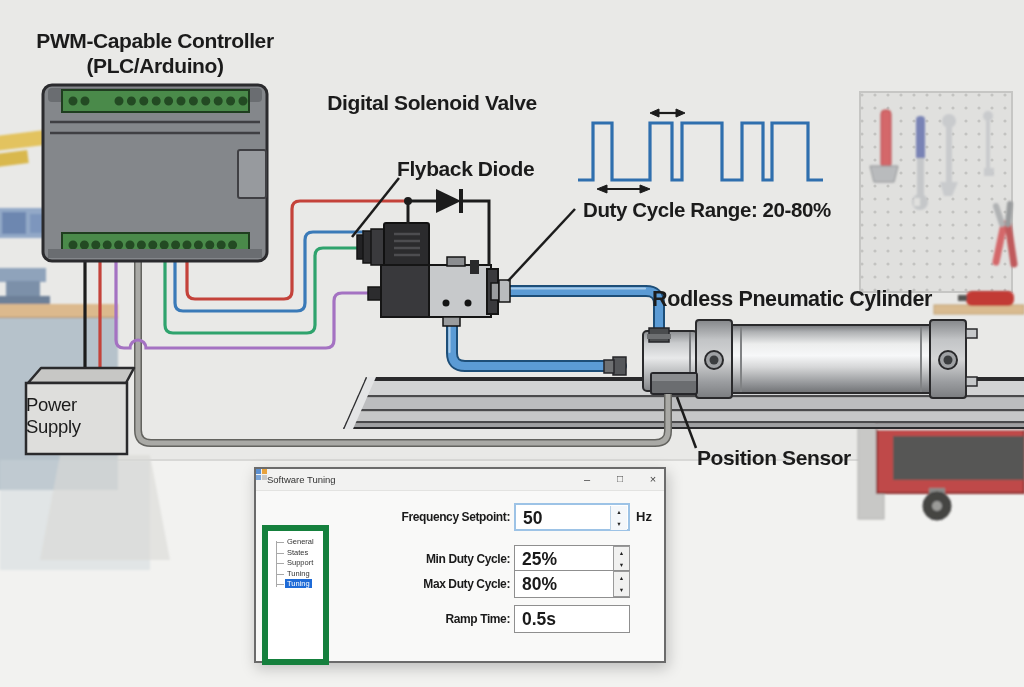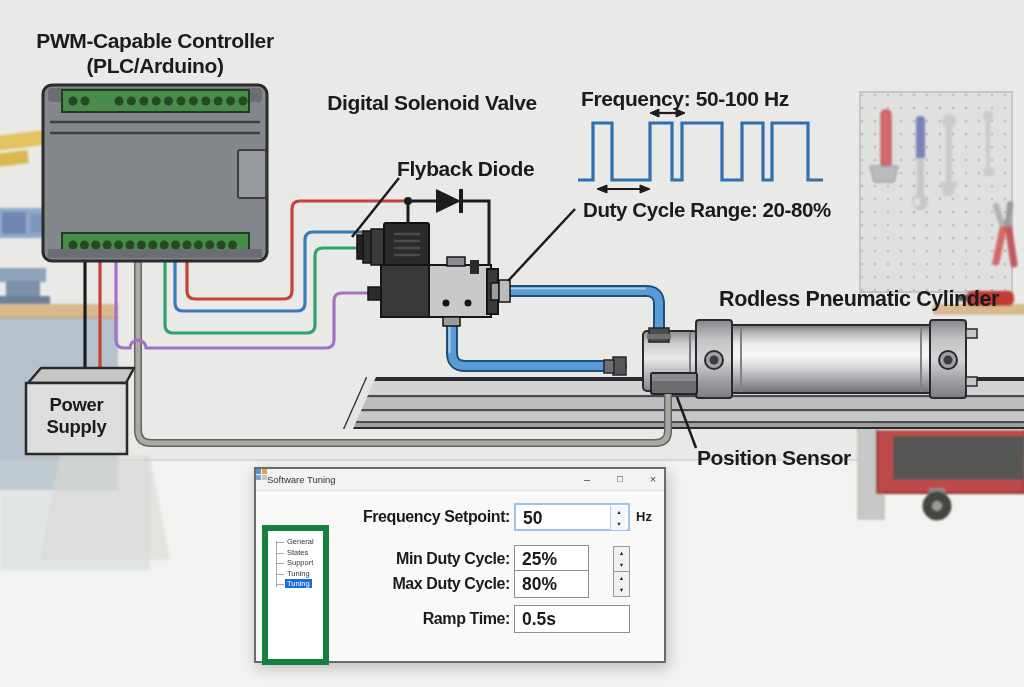--- a/index.html
+++ b/index.html
@@ -2,53 +2,53 @@
 <html><head>
 <meta charset="utf-8">
 <style>
   html,body{margin:0;padding:0;background:#777;}
   .stage{position:relative;width:1024px;height:687px;overflow:hidden;
          font-family:"Liberation Sans",sans-serif;background:#86efac;margin:0 auto;}
   .stage svg{position:absolute;left:0;top:0;}
   .lbl{position:absolute;font-weight:700;color:#1b1b1b;letter-spacing:-0.4px;
        font-size:21px;line-height:25px;text-align:center;white-space:nowrap;}
   .lbl.left{text-align:left;}
-  .ps-text{position:absolute;left:26px;top:394px;width:101px;text-align:center;
-       font-weight:700;font-size:18.5px;line-height:22px;color:#1b1b1b;letter-spacing:-0.3px;}
+  .ps-text{position:absolute;left:26px;top:394px;width:101px;
+       font-weight:400;font-size:18.5px;line-height:22px;color:#1b1b1b;letter-spacing:-0.3px;}
   
   .dialog{position:absolute;left:254px;top:467px;width:412px;height:196px;
           background:#f9f9f8;border:2px solid #6b6b6b;box-sizing:border-box;
           box-shadow:2px 5px 14px rgba(0,0,0,.22);}
   .titlebar{position:relative;height:21px;background:#f2f2f1;border-bottom:1px solid #e3e3e1;
           display:flex;align-items:center;padding:0 6px;}
   .title-text{font-size:9.5px;color:#333;margin-left:5px;}
   .winbtn{position:absolute;top:0;width:18px;height:20px;text-align:center;
           font-size:11px;line-height:20px;color:#444;cursor:default;}
   .winbtn.min{left:322px;} .winbtn.max{left:355px;font-size:10px;} .winbtn.close{left:388px;}
   .tree{position:absolute;left:6px;top:24px;width:67px;height:140px;background:#fff;
         border:6px solid #15803d;box-sizing:border-box;margin-top:32px;}
   .tree-inner{position:relative;padding:6px 0 0 17px;}
   .tree-guide{position:absolute;left:8px;top:10px;height:46px;border-left:1px solid #a8a8a8;}
   .trow{position:relative;font-size:7.5px;line-height:10.5px;color:#333;white-space:nowrap;}
   .trow::before{content:"";position:absolute;left:-9px;top:5px;width:8px;border-top:1px solid #a8a8a8;}
   .trow .tlabel{padding:0 2px;}
   .trow.selected .tlabel{background:#1e6bd7;color:#fff;}
   .frow{position:absolute;left:0;width:100%;height:28px;}
-  .flabel{position:absolute;left:70px;width:184px;text-align:right;font-size:16px;
+  .flabel{position:absolute;left:70px;width:184px;text-align:right;font-size:12px;
           font-weight:700;letter-spacing:-0.4px;color:#1a1a1a;line-height:28px;white-space:nowrap;}
   .fbox{position:absolute;left:258px;height:28px;background:#fff;border:1px solid #8f8f8f;
         box-sizing:border-box;}
   .fval{position:absolute;left:7px;top:0;font-size:17.5px;font-weight:700;color:#1a1a1a;line-height:26px;}
   .spin{position:absolute;width:17px;display:flex;flex-direction:column;box-sizing:border-box;
         background:#f1f1f0;border:1px solid #9a9a9a;}
   .sbtn{flex:1;display:flex;align-items:center;justify-content:center;font-size:5.5px;color:#222;}
   .spin-in{right:1px;top:1px;height:24px;border:none;border-left:1px solid #bcd2e6;background:#f4f7fa;}
   .fsuffix{position:absolute;left:380px;font-size:13px;font-weight:700;color:#1a1a1a;line-height:28px;}
   .r1 .fbox{width:116px;border:2px solid #9dc3e6;}
-  .r2 .fbox,.r3 .fbox{width:75px;}
+  .r2 .fbox,.r3 .fbox{width:116px;}
   .r2 .spin,.r3 .spin{left:357px;top:1px;height:26px;}
   .r4 .fbox{width:116px;}
 </style>
 </head>
 <body>
 
 <div class="stage">
 
 <svg width="1024" height="687" viewBox="0 0 1024 687">
   <defs>
@@ -279,23 +279,22 @@
 </svg>
 
 <div class="lbl" style="left:25px;top:28px;width:260px;">
   <div>PWM-Capable Controller</div>
   <div>(PLC/Arduino)</div>
 </div>
 <div class="lbl" style="left:302px;top:90px;width:260px;">
   <div>Digital Solenoid Valve</div>
 </div>
 <div class="lbl left" style="left:397px;top:156px;">Flyback Diode</div>
-<div class="lbl" style="left:560px;top:86px;width:250px;">Frequency: 50-100 Hz</div>
 <div class="lbl left" style="left:583px;top:197px;font-size:20.5px;">Duty Cycle Range: 20-80%</div>
-<div class="lbl" style="left:714px;top:287px;width:290px;font-size:21.5px;">Rodless Pneumatic Cylinder</div>
+<div class="lbl" style="left:647px;top:287px;width:290px;font-size:21.5px;">Rodless Pneumatic Cylinder</div>
 <div class="lbl left" style="left:697px;top:445px;">Position Sensor</div>
 <div class="ps-text">
   <div>Power</div>
   <div>Supply</div>
 </div>
 
 <div class="dialog">
   <div class="titlebar">
     <svg width="11" height="11" viewBox="0 0 11 11">
       <rect x="0" y="0" width="5" height="5" fill="#5a8fd0"></rect>

